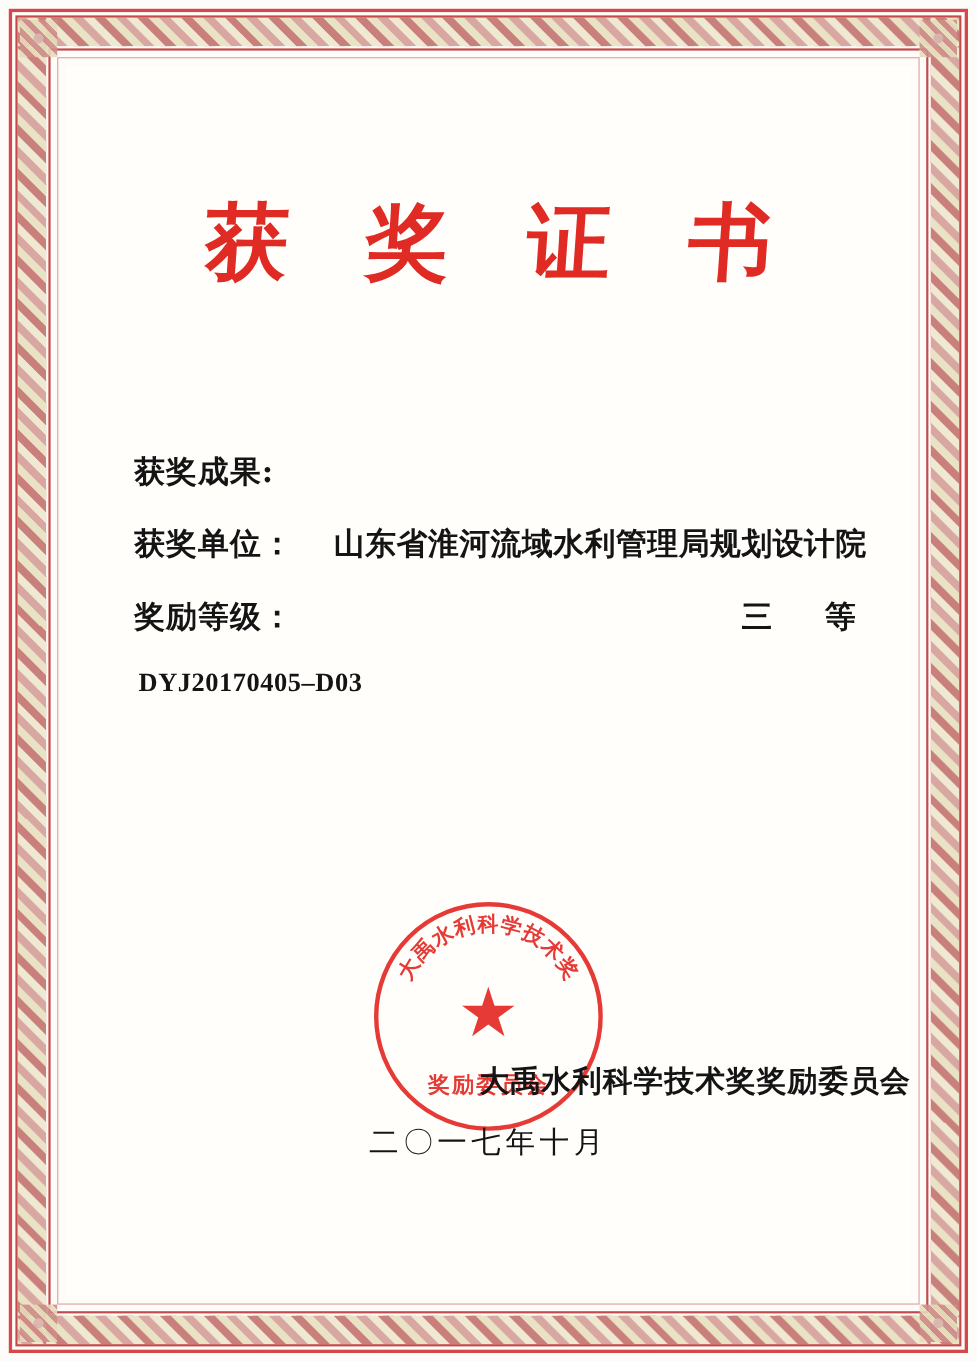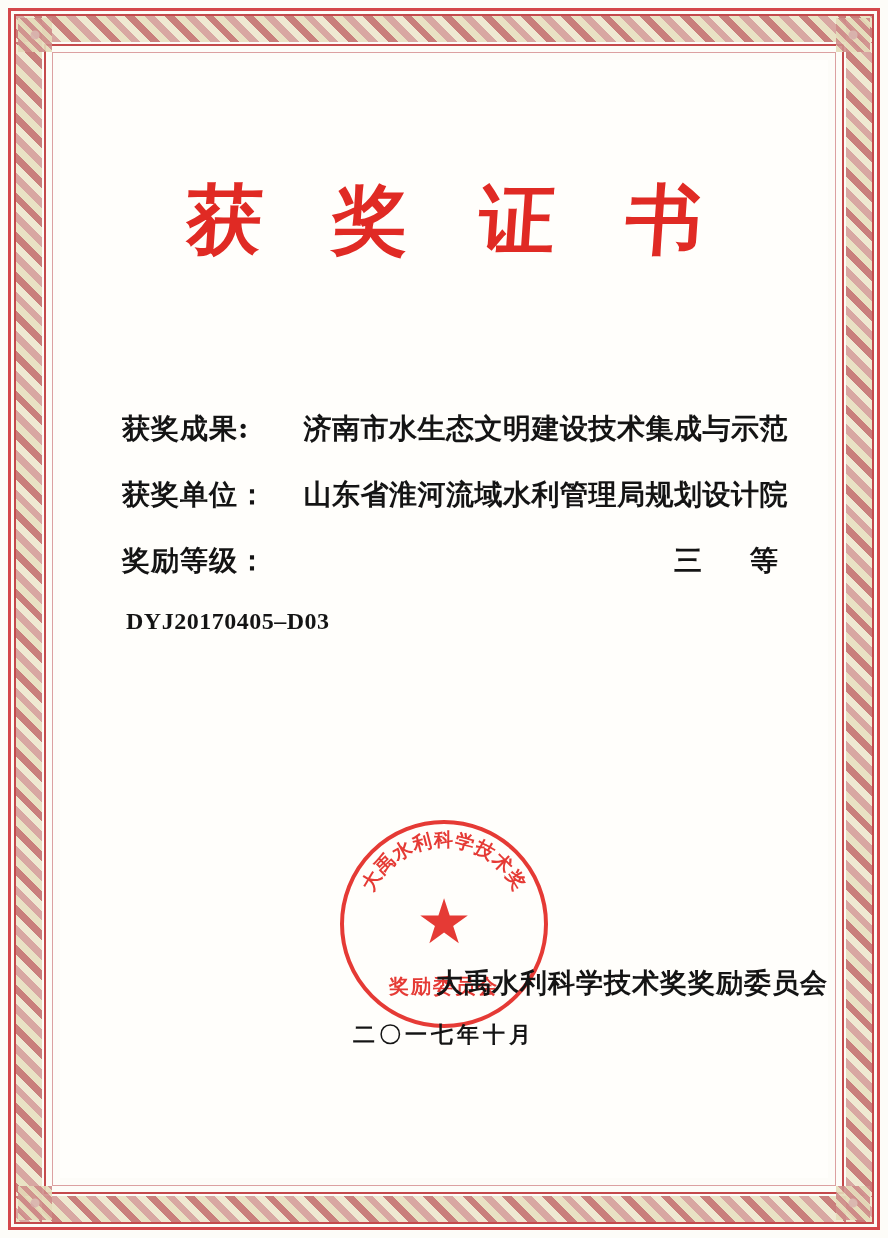--- a/index.html
+++ b/index.html
@@ -200,22 +200,22 @@
     font-weight: 700;
     color: #141414;
     letter-spacing: 1px;
   }
   .issue-date {
     position: absolute;
     left: 0; right: 0;
     top: 960px;
     text-align: center;
     font-family: "DejaVu Serif", serif;
-    font-size: 22px;
-    font-weight: 700;
+    font-size: 27px;
+    font-weight: 400;
     color: #141414;
     letter-spacing: 4px;
   }
 </style>
 </head>
 <body>
 
 <div class="certificate">
 
   <div class="border-outer"></div>
@@ -231,21 +231,20 @@
   <div class="corner br"></div>
 
   <div class="content">
 
     <div class="title">获 奖 证 书</div>
 
     <div class="fields">
 
       <div class="field-row">
         <span class="field-label">获奖成果:</span>
-        <span class="field-value">济南市水生态文明建设技术集成与示范</span>
       </div>
 
       <div class="field-row">
         <span class="field-label">获奖单位：</span>
         <span class="field-value">山东省淮河流域水利管理局规划设计院</span>
       </div>
 
       <div class="field-row">
         <span class="field-label">奖励等级：</span>
         <span class="field-value wide">三　等</span>

